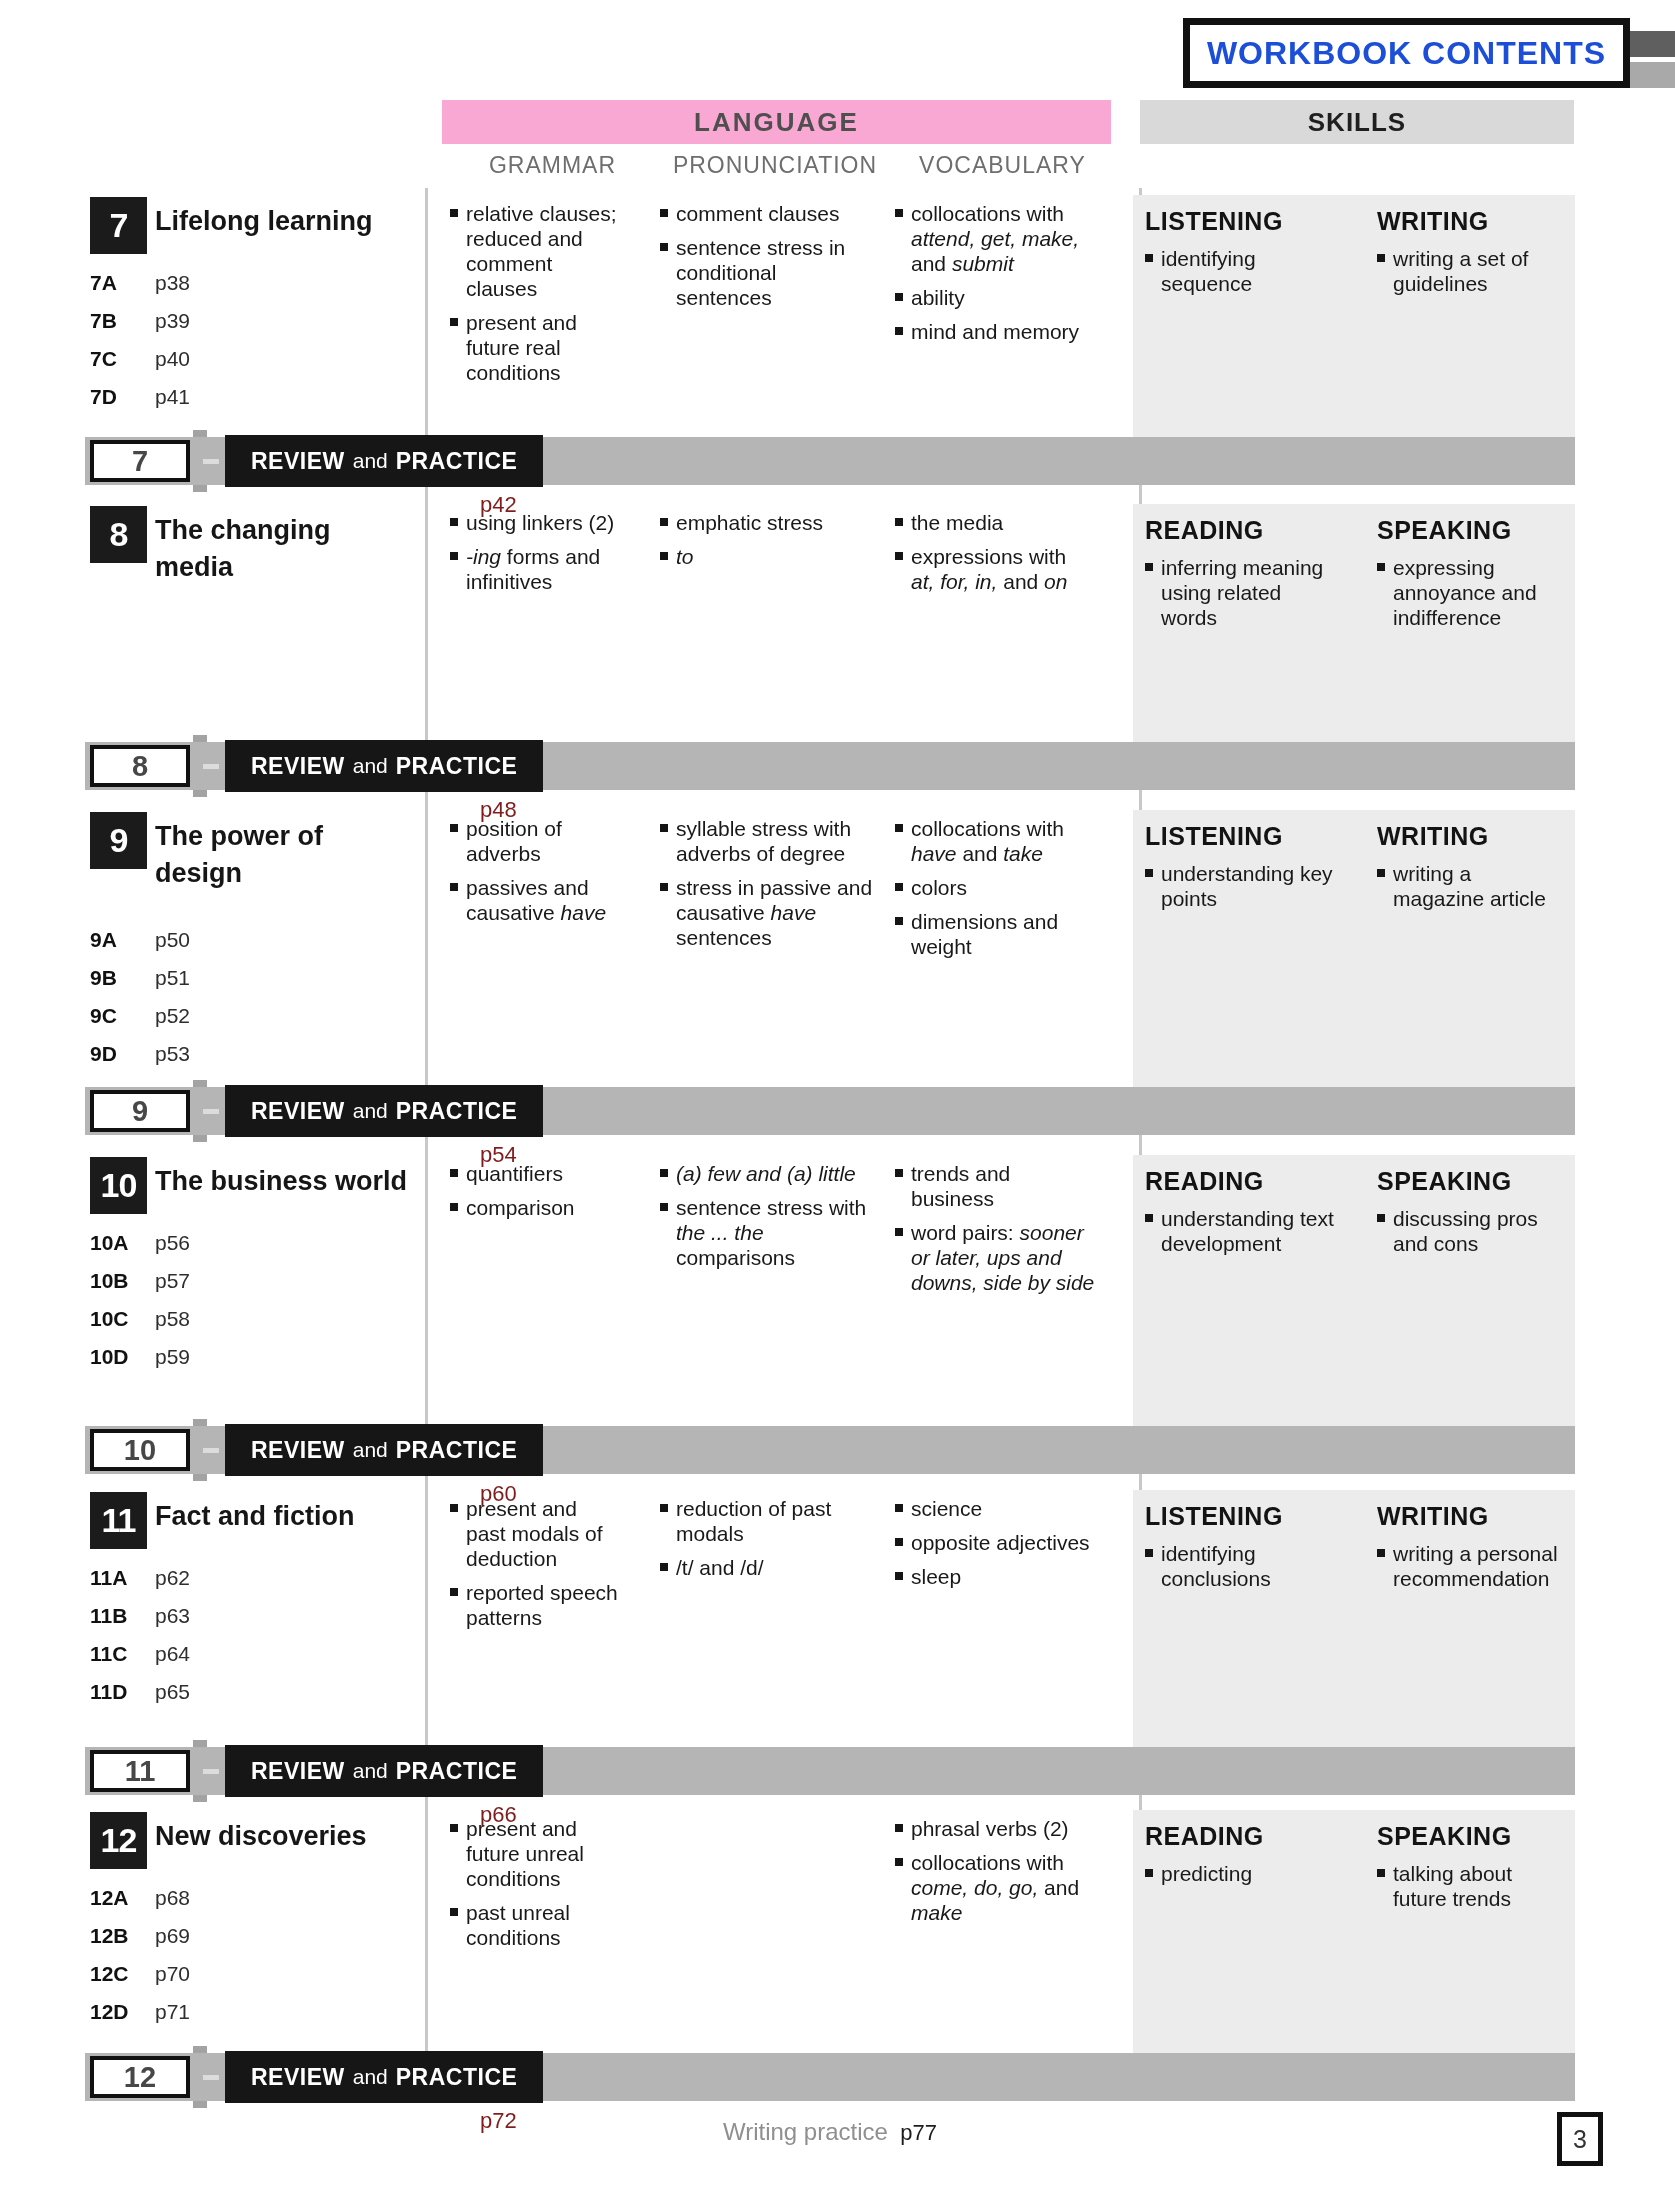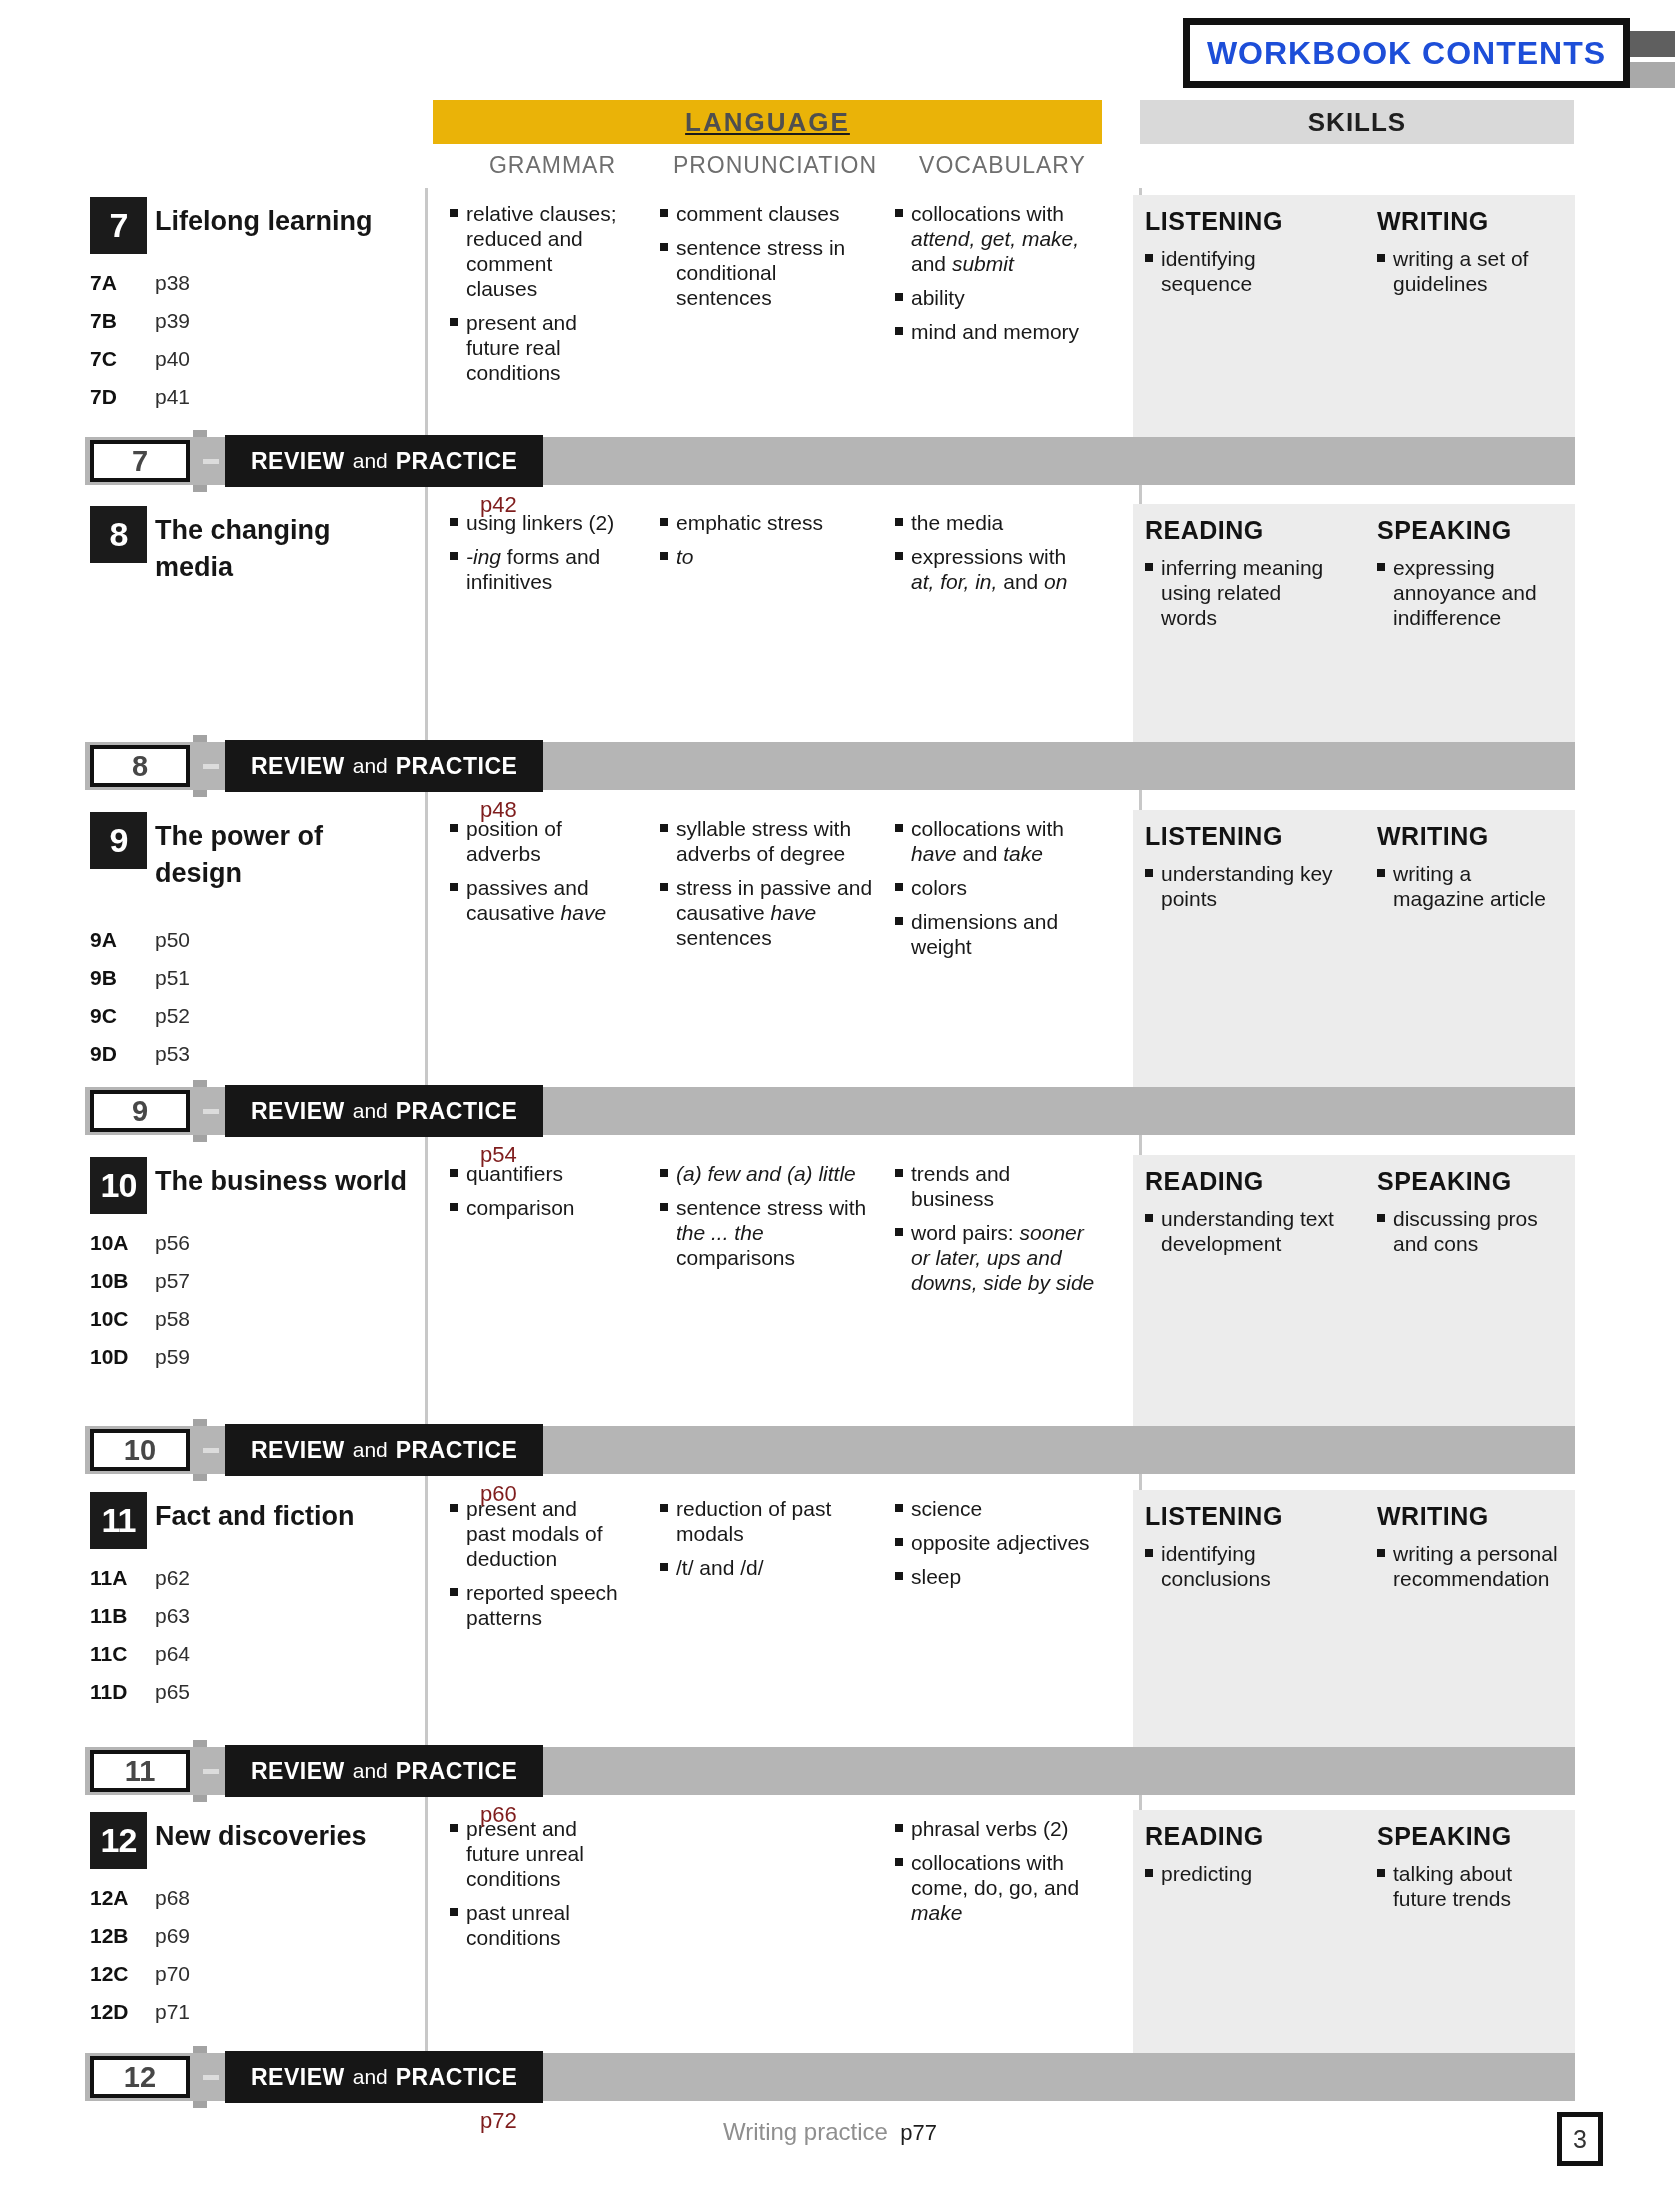--- a/index.html
+++ b/index.html
@@ -8,22 +8,22 @@
 
   
   .wb-box{position:absolute;left:1183px;top:18px;width:447px;height:70px;box-sizing:border-box;
           border:7px solid #111;background:#fff;display:flex;align-items:center;justify-content:center;}
   .wb-box span{font-weight:bold;font-size:32px;letter-spacing:1px;color:#1d4ed8;}
   .edge-bar{position:absolute;right:0;width:45px;height:26px;}
   .edge-dark{top:31px;background:#5f5f5f;}
   .edge-light{top:62px;background:#a9a9a9;}
 
   
-  .lang-bar{position:absolute;left:433px;top:100px;width:669px;height:44px;background:#eab308;
-            display:flex;align-items:center;justify-content:center;text-decoration:underline;}
+  .lang-bar{position:absolute;left:442px;top:100px;width:669px;height:44px;background:#f9a8d4;
+            display:flex;align-items:center;justify-content:center;}
   .lang-bar span{font-weight:bold;font-size:26px;letter-spacing:2px;color:#4f4f4f;}
   .skills-bar{position:absolute;left:1140px;top:100px;width:434px;height:44px;background:#d9d9d9;
             display:flex;align-items:center;justify-content:center;}
   .skills-bar span{font-weight:bold;font-size:26px;letter-spacing:1px;color:#1f1f1f;}
   .subhead{position:absolute;top:152px;height:32px;text-align:center;color:#6e6e6e;
            font-size:23px;letter-spacing:1px;}
   .sh-grammar{left:450px;width:205px;}
   .sh-pron{left:660px;width:230px;}
   .sh-vocab{left:895px;width:215px;}
 
@@ -555,21 +555,21 @@
             <span class="btext"><span>past unreal conditions</span></span>
           </div>
         </div>
         <div class="ucol col-vocab">
           <div class="bullet">
             <span class="bmark"></span>
             <span class="btext"><span>phrasal verbs (2)</span></span>
           </div>
           <div class="bullet">
             <span class="bmark"></span>
-            <span class="btext"><span>collocations with </span><span class="it" style=" text-align: center;">come, do, go,</span><span> and </span><span class="it" style="font-style: italic;">make</span></span>
+            <span class="btext"><span>collocations with </span><span class="it" style="font-style: italic; text-align: center;">come, do, go,</span><span> and </span><span class="it" style="font-style: italic;">make</span></span>
           </div>
         </div>
         <div class="col-skills">
           <div class="skill-group">
             <div class="skill-head">READING</div>
             <div class="bullet">
               <span class="bmark"></span>
               <span class="btext"><span>predicting</span></span>
             </div>
           </div>

